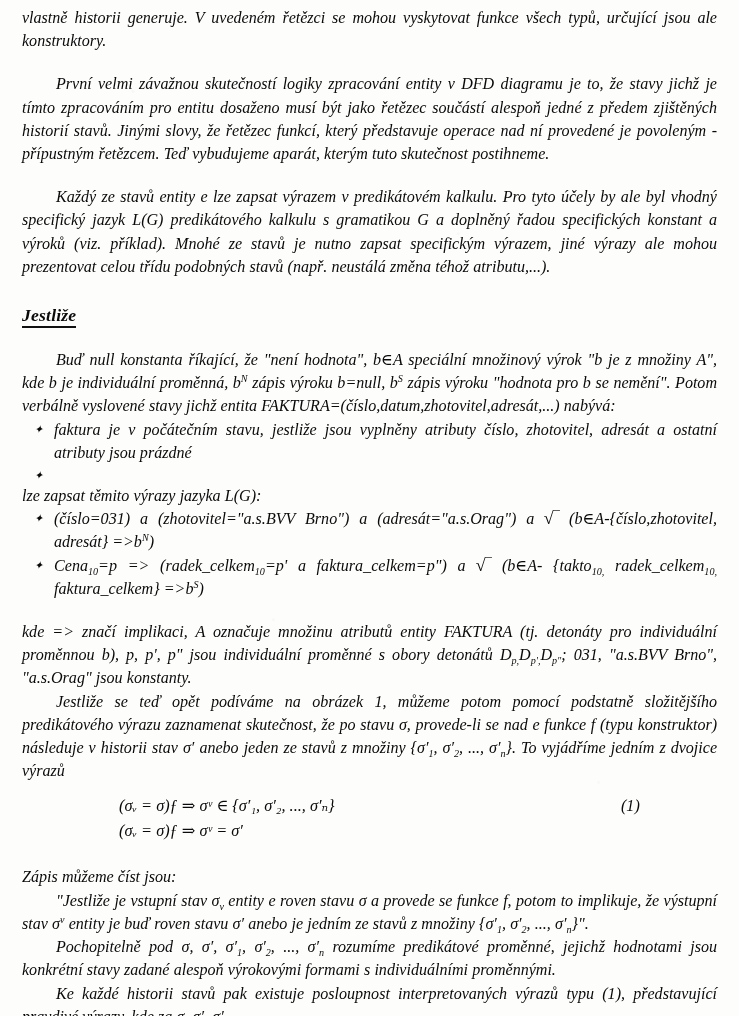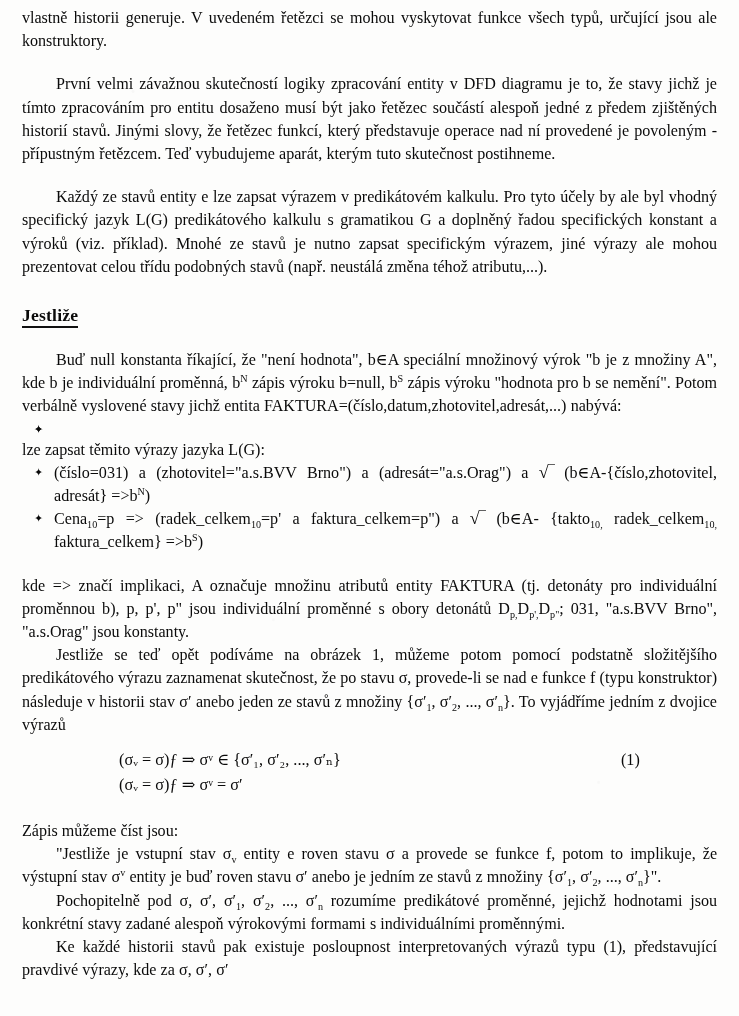--- a/index.html
+++ b/index.html
@@ -20,20 +20,21 @@
     background: #fdfdfc;
     overflow: hidden;
     box-sizing: border-box;
     padding: 6px 22px 0 22px;
     
     background-image:
       radial-gradient(circle at 18% 9%, rgba(0,0,0,0.022) 0 1px, transparent 2px),
       radial-gradient(circle at 62% 23%, rgba(0,0,0,0.02) 0 1px, transparent 2px),
       radial-gradient(circle at 37% 61%, rgba(0,0,0,0.018) 0 1px, transparent 2px),
       radial-gradient(circle at 81% 77%, rgba(0,0,0,0.02) 0 1px, transparent 2px);
+    font-style: italic;
   }
   .body-text {
     font-size: 16.1px;
     line-height: 23.2px;
     text-align: justify;
     text-justify: inter-word;
     margin: 0;
     letter-spacing: -0.02px;
     word-spacing: 0.2px;
   }
@@ -123,21 +124,21 @@
 
   <div class="heading-wrap">
     <h2 class="heading">Jestliže</h2>
   </div>
 
   <div class="gap-md"></div>
 
   <p class="body-text indent"><span>Buď null konstanta říkající, že "není hodnota", b</span><span class="math">∈</span><span>A speciální množinový výrok "b je z množiny A", kde b je individuální proměnná, b</span><sup>N</sup><span> zápis výroku b=null, b</span><sup>S</sup><span> zápis výroku "hodnota pro b se nemění". Potom verbálně vyslovené stavy jichž entita FAKTURA=(číslo,datum,zhotovitel,adresát,...) nabývá:</span></p>
 
   <ul class="bullets">
-    <li><span class="bullet-mark">✦</span></li>
+    <li><span class="bullet-mark">✦</span><span>faktura je v počátečním stavu, jestliže jsou vyplněny atributy číslo, zhotovitel, adresát a ostatní atributy jsou prázdné</span></li>
     <li><span class="bullet-mark">✦</span></li>
   </ul>
 
   <div class="gap-md"></div>
 
   <p class="body-text">lze zapsat těmito výrazy jazyka L(G):</p>
 
   <ul class="bullets">
     <li><span class="bullet-mark">✦</span><span>(číslo=031) a (zhotovitel="a.s.BVV Brno") a (adresát="a.s.Orag") a </span><span class="forall">√‾</span><span> (b∈A-{číslo,zhotovitel, adresát} =&gt;b</span><sup>N</sup><span>)</span></li>
 

